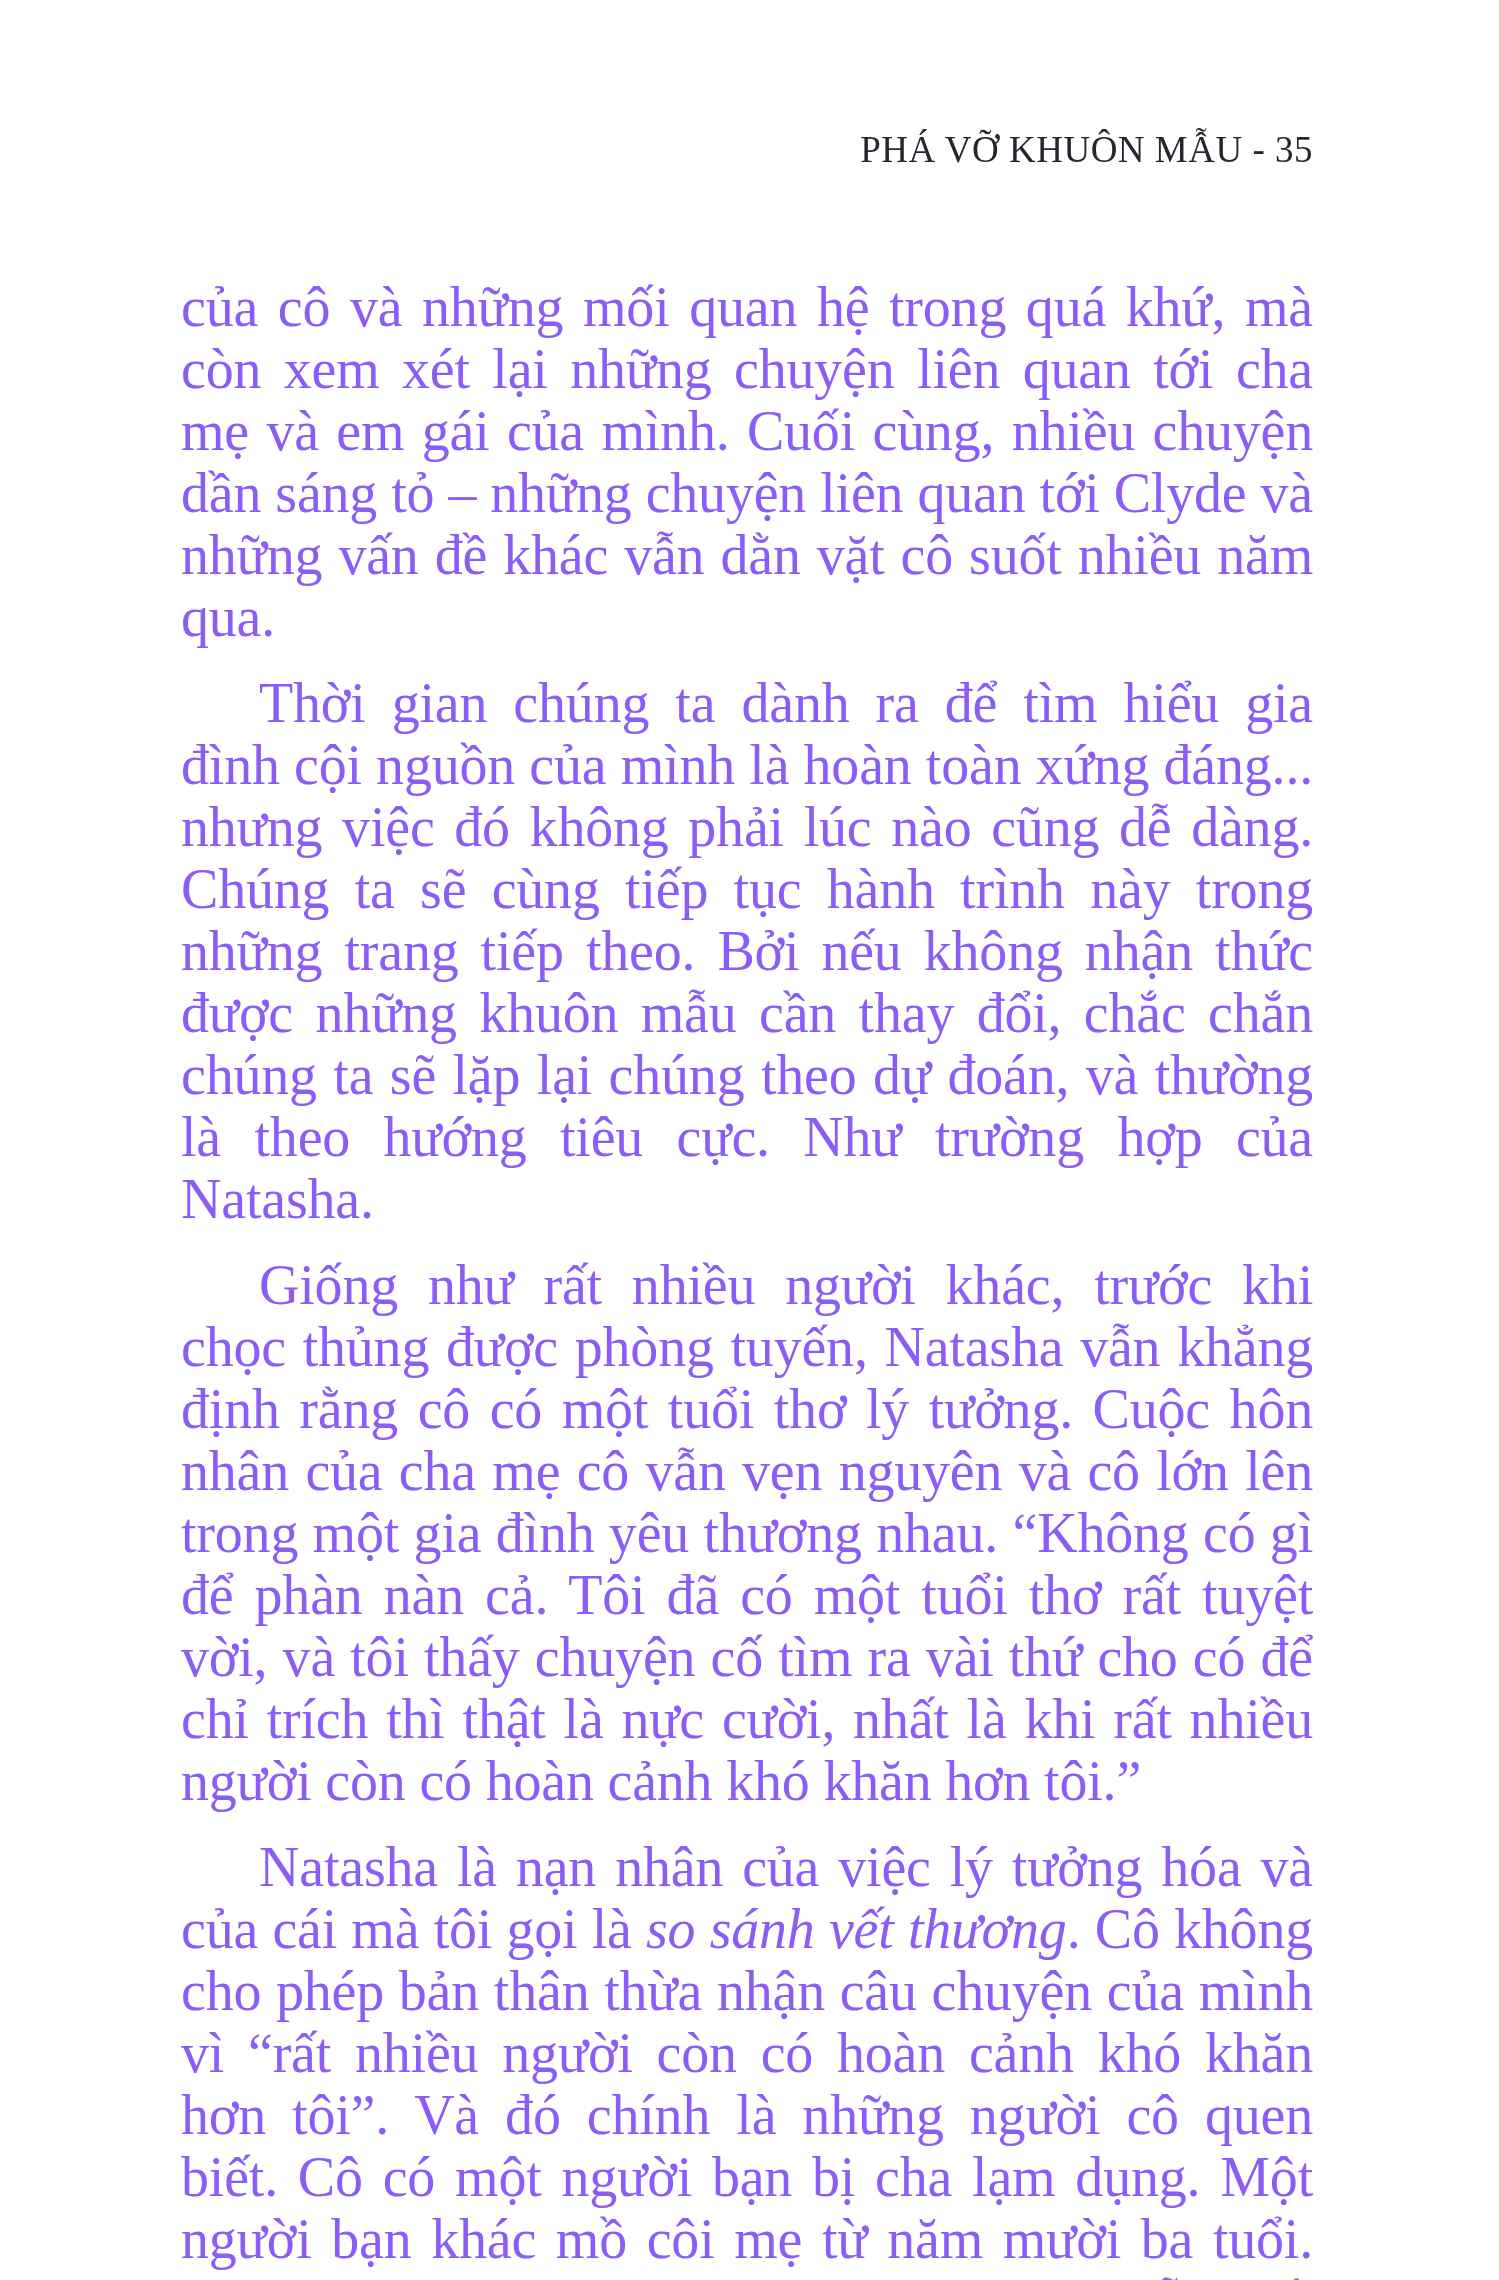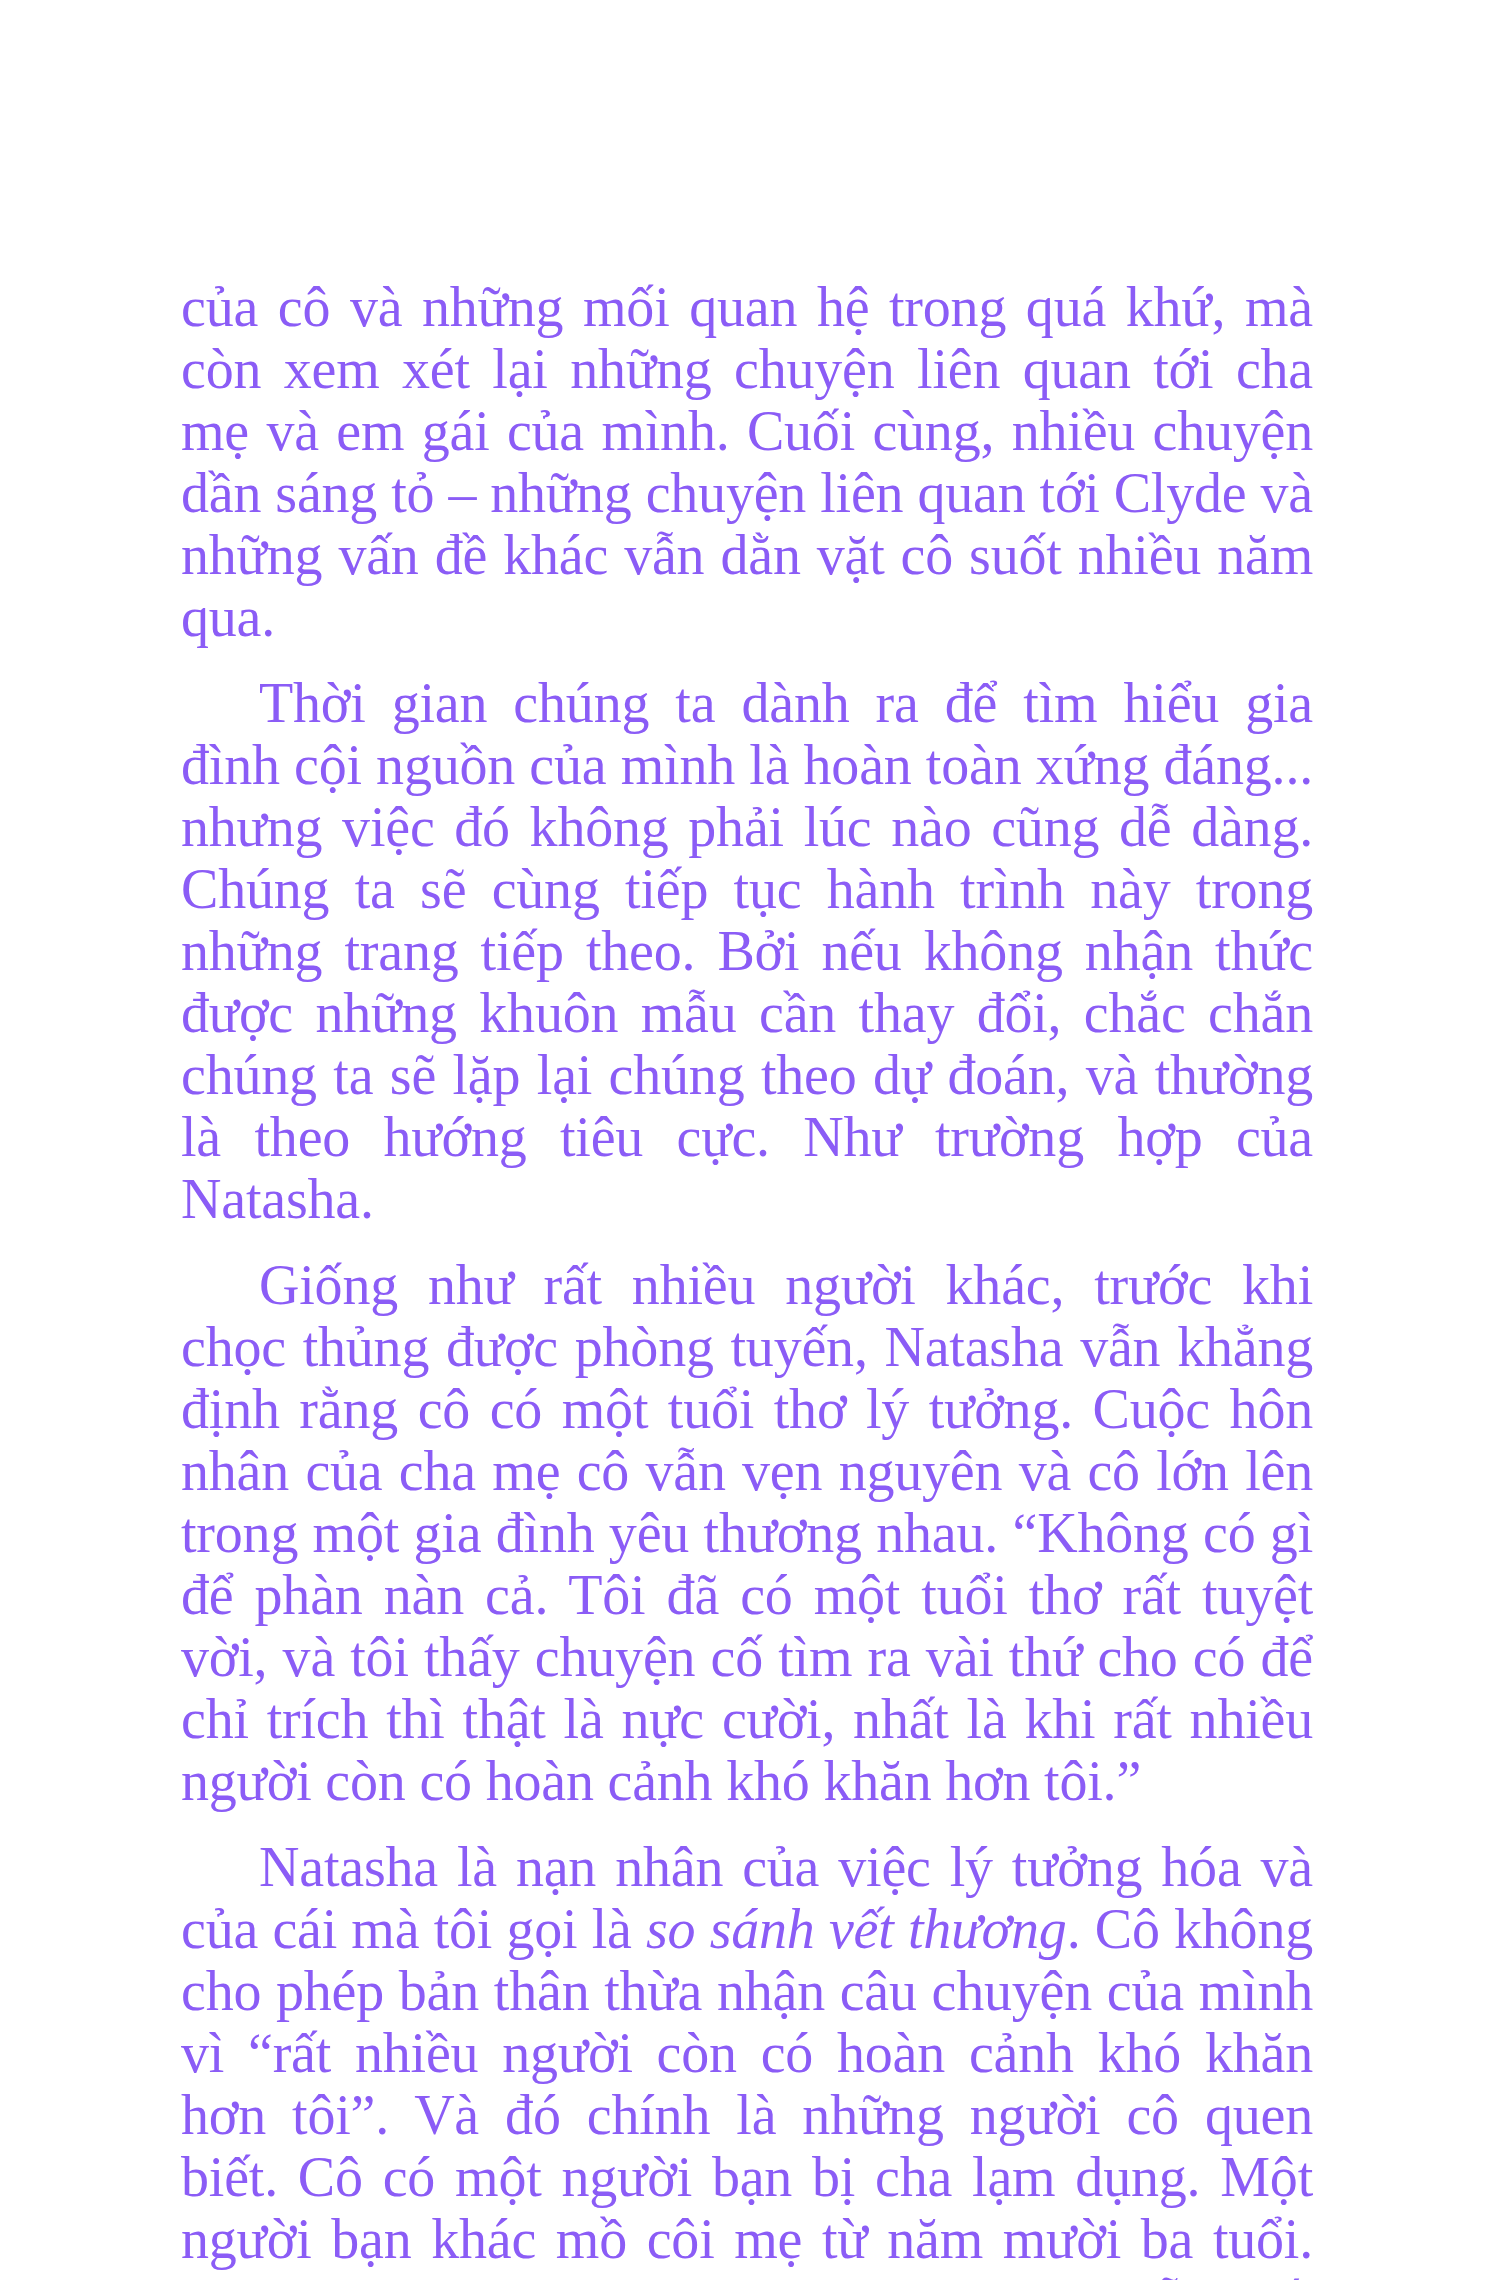--- a/index.html
+++ b/index.html
@@ -45,19 +45,22 @@
     text-indent: 78px;
   }
   .seg-italic {
     font-style: italic;
   }
 </style>
 </head>
 <body>
 
 <div class="page">
+  <div class="running-header">
+    <span>PHÁ VỠ KHUÔN MẪU - 35</span>
+  </div>
   <div class="body-text">
       <p class="para"><span>của cô và những mối quan hệ trong quá khứ, mà còn xem xét lại những chuyện liên quan tới cha mẹ và em gái của mình. Cuối cùng, nhiều chuyện dần sáng tỏ – những chuyện liên quan tới Clyde và những vấn đề khác vẫn dằn vặt cô suốt nhiều năm qua.</span></p>
       <p class="para indent"><span>Thời gian chúng ta dành ra để tìm hiểu gia đình cội nguồn của mình là hoàn toàn xứng đáng... nhưng việc đó không phải lúc nào cũng dễ dàng. Chúng ta sẽ cùng tiếp tục hành trình này trong những trang tiếp theo. Bởi nếu không nhận thức được những khuôn mẫu cần thay đổi, chắc chắn chúng ta sẽ lặp lại chúng theo dự đoán, và thường là theo hướng tiêu cực. Như trường hợp của Natasha.</span></p>
       <p class="para indent"><span>Giống như rất nhiều người khác, trước khi chọc thủng được phòng tuyến, Natasha vẫn khẳng định rằng cô có một tuổi thơ lý tưởng. Cuộc hôn nhân của cha mẹ cô vẫn vẹn nguyên và cô lớn lên trong một gia đình yêu thương nhau. “Không có gì để phàn nàn cả. Tôi đã có một tuổi thơ rất tuyệt vời, và tôi thấy chuyện cố tìm ra vài thứ cho có để chỉ trích thì thật là nực cười, nhất là khi rất nhiều người còn có hoàn cảnh khó khăn hơn tôi.”</span></p>
       <p class="para indent"><span>Natasha là nạn nhân của việc lý tưởng hóa và của cái mà tôi gọi là </span><span class="seg-italic">so sánh vết thương</span><span>. Cô không cho phép bản thân thừa nhận câu chuyện của mình vì “rất nhiều người còn có hoàn cảnh khó khăn hơn tôi”. Và đó chính là những người cô quen biết. Cô có một người bạn bị cha lạm dụng. Một người bạn khác mồ côi mẹ từ năm mười ba tuổi. Một người bạn khác nữa thì có anh trai cuỗm hết tiền trong nhà để đi đánh bạc.</span></p>
     </div>
 </div>
 
 </body></html>

